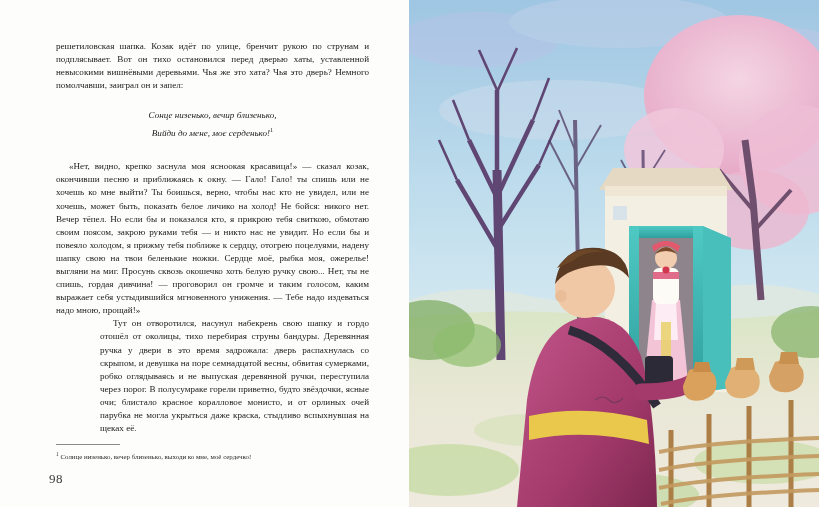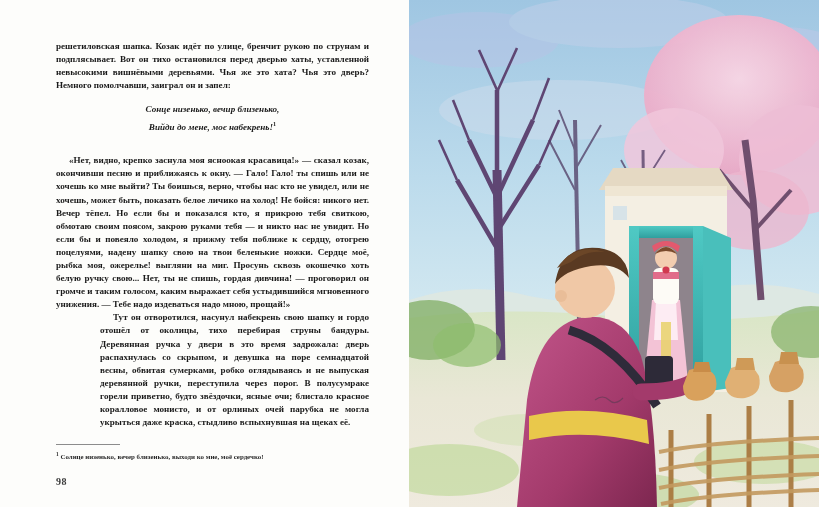--- a/index.html
+++ b/index.html
@@ -12,21 +12,20 @@
     height: 507px;
     overflow: hidden;
     font-family: "Liberation Serif", serif;
   }
   .page {
     position: relative;
     width: 819px;
     height: 507px;
     background: #ffffff;
     display: flex;
-    font-weight: bold;
   }
   
   .text-page {
     position: relative;
     width: 409px;
     height: 507px;
     background: #fdfdfb;
     box-sizing: border-box;
     padding: 40px 40px 0 56px;
   }
@@ -40,21 +39,21 @@
   }
   .para.indent {
     text-indent: 13px;
     margin-top: 20px;
   }
   .para + .para {
     margin-top: 0px;
     margin-left: 44px;
   }
   .verse {
-    margin: 11px 0 11px 0;
+    margin: 17px 0 11px 0;
     text-align: center;
     font-style: italic;
     font-size: 9.1px;
     line-height: 13.4px;
     color: #1a1a1a;
   }
   .verse div {
     white-space: nowrap;
   }
   .verse .sup {
@@ -79,23 +78,23 @@
     line-height: 9px;
     color: #2a2a2a;
     font-style: normal;
   }
   .footnote .sup {
     font-size: 5.4px;
     vertical-align: super;
   }
   .folio {
     position: absolute;
-    left: 56px;
+    left: 49px;
     bottom: 20px;
-    font-size: 10px;
+    font-size: 13px;
     color: #3a3a3a;
     letter-spacing: 0.4px;
   }
 
   
   .art-page {
     position: relative;
     width: 410px;
     height: 507px;
     overflow: hidden;
@@ -111,21 +110,21 @@
 <body>
 
 <div class="page">
 
   <div class="text-page">
 
     <p class="para">решетиловская шапка. Козак идёт по улице, бренчит рукою по струнам и подплясывает. Вот он тихо остановился перед дверью хаты, уставленной невысокими вишнёвыми деревьями. Чья же это хата? Чья это дверь? Немного помолчавши, заиграл он и запел:</p>
 
     <div class="verse">
       <div>Сонце низенько, вечир близенько,</div>
-      <div><span>Вийди до мене, моє набекрень!</span><span class="sup">1</span></div>
+      <div><span>Вийди до мене, моє серденько!</span><span class="sup">1</span></div>
     </div>
 
     <p class="para indent">«Нет, видно, крепко заснула моя ясноокая красавица!» — сказал козак, окончивши песню и приближаясь к окну. — Гало! Гало! ты спишь или не хочешь ко мне выйти? Ты боишься, верно, чтобы нас кто не увидел, или не хочешь, может быть, показать белое личико на холод! Не бойся: никого нет. Вечер тёпел. Но если бы и показался кто, я прикрою тебя свиткою, обмотаю своим поясом, закрою руками тебя — и никто нас не увидит. Но если бы и повеяло холодом, я прижму тебя поближе к сердцу, отогрею поцелуями, надену шапку свою на твои беленькие ножки. Сердце моё, рыбка моя, ожерелье! выгляни на миг. Просунь сквозь окошечко хоть белую ручку свою... Нет, ты не спишь, гордая дивчина! — проговорил он громче и таким голосом, каким выражает себя устыдившийся мгновенного унижения. — Тебе надо издеваться надо мною, прощай!»</p>
     <p class="para indent">Тут он отворотился, насунул набекрень свою шапку и гордо отошёл от околицы, тихо перебирая струны бандуры. Деревянная ручка у двери в это время задрожала: дверь распахнулась со скрыпом, и девушка на поре семнадцатой весны, обвитая сумерками, робко оглядываясь и не выпуская деревянной ручки, переступила через порог. В полусумраке горели приветно, будто звёздочки, ясные очи; блистало красное коралловое монисто, и от орлиных очей парубка не могла укрыться даже краска, стыдливо вспыхнувшая на щеках её.</p>
 
     <div class="footnote-wrap">
       <div class="footnote-rule"></div>
       <div class="footnote"><span class="sup">1</span> <span>Солнце низенько, вечер близенько, выходи ко мне, моё сердечко!</span></div>
     </div>
 

